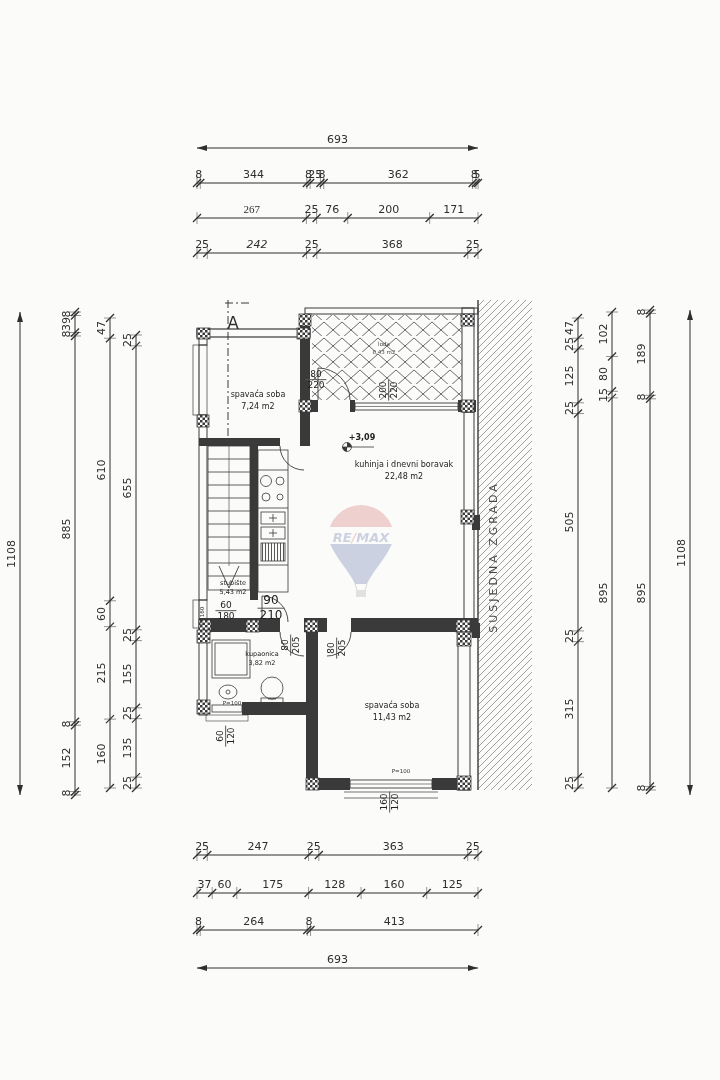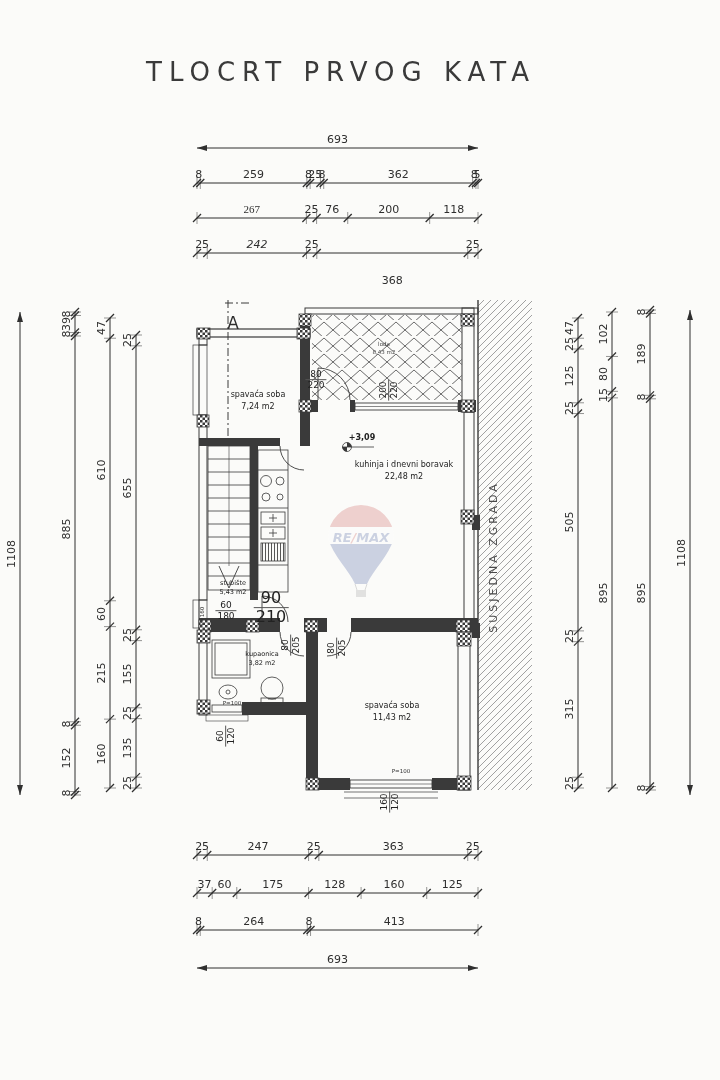--- a/index.html
+++ b/index.html
@@ -12,21 +12,21 @@
   .title{font-size:26px;letter-spacing:7px;color:#3a3a3a;}
   .dim{position:absolute;transform:translate(-50%,-50%);font-size:11px;color:#2e2e2e;line-height:1;}
   .dim.v{transform:translate(-50%,-50%) rotate(-90deg);}
   .room{text-align:center;font-size:8px;color:#222;line-height:1.5;}
   .room span{display:block;}
   .room.tiny{font-size:5.5px;line-height:1.4;color:#444;}
   .room.small{font-size:6.5px;line-height:1.4;}
   .frac{text-align:center;font-size:9px;line-height:1.15;color:#222;}
   .frac .ft{display:block;border-bottom:1px solid #555;padding:0 2px;}
   .frac .fb{display:block;padding:0 2px;}
-  .frac.big{font-size:16px;}
+  .frac.big{font-size:12px;}
   .rot{transform:translate(-50%,-50%) rotate(-90deg);}
   .pp{font-size:5.5px;color:#333;}
   .sectA{font-size:17px;color:#2f2f2f;}
   .neigh{font-size:11px;letter-spacing:3px;color:#4a4a4a;}
   .lvl{font-size:8px;font-weight:bold;color:#222;}
 </style>
 </head>
 <body>
 
 <div id="stage">
@@ -394,21 +394,20 @@
         <line x1="644" y1="786.5342960288808" x2="656" y2="786.5342960288808" stroke="#2f2f2f" stroke-width="0.5"></line>
         <line x1="646" y1="794" x2="654" y2="786" stroke="#2f2f2f" stroke-width="1.3"></line>
         <line x1="644" y1="790" x2="656" y2="790" stroke="#2f2f2f" stroke-width="0.5"></line>
         <line x1="690" y1="310" x2="690" y2="795" stroke="#2f2f2f" stroke-width="1"></line>
         <polygon points="690,310 687,320 693,320" fill="#2f2f2f"></polygon>
         <polygon points="690,795 693,785 687,785" fill="#2f2f2f"></polygon>
       </g>
 </svg>
 
 <div id="labels">
-  <div class="abs title" style="left:341px;top:72px;">TLOCRT PRVOG KATA</div>
 
   <div class="abs sectA" style="left:233px;top:323px;">A</div>
 
   <div class="abs neigh rot" style="left:493px;top:557px;">SUSJEDNA ZGRADA</div>
 
   <div class="abs lvl" style="left:362px;top:437px;">+3,09</div>
 
   <div class="abs room" style="left:258px;top:401px;">
     <span>spavaća soba</span>
         <span>7,24 m2</span>
@@ -465,36 +464,36 @@
   <div class="abs frac rot" style="left:226px;top:736px;">
     <span class="ft">60</span>
         <span class="fb">120</span>
   </div>
 
   <div class="abs pp" style="left:401px;top:771px;">P=100</div>
   <div class="abs pp" style="left:232px;top:703px;">P=100</div>
   <div class="abs pp rot" style="left:202px;top:616px;">P=160</div>
 <div class="dim" style="left: 337.5px; top: 139px;">693</div>
       <div class="dim" style="left: 198.646px; top: 174px;">8</div>
-      <div class="dim" style="left: 253.57px; top: 174px;">259</div>
+      <div class="dim" style="left: 253.57px; top: 174px;">344</div>
       <div class="dim" style="left: 308.495px; top: 174px;">8</div>
       <div class="dim" style="left: 315.283px; top: 174px;">25</div>
       <div class="dim" style="left: 322.072px; top: 174px;">8</div>
       <div class="dim" style="left: 398.184px; top: 174px;">362</div>
       <div class="dim" style="left: 474.297px; top: 174px;">8</div>
       <div class="dim" style="left: 476.971px; top: 174px;">5</div>
       <div class="dim" style="left: 251.684px; top: 209px; font-family: Liberation Serif, serif;">267</div>
       <div class="dim" style="left: 311.489px; top: 209px;">25</div>
       <div class="dim" style="left: 332.175px; top: 209px;">76</div>
       <div class="dim" style="left: 388.703px; top: 209px;">200</div>
-      <div class="dim" style="left: 453.832px; top: 209px;">118</div>
+      <div class="dim" style="left: 453.832px; top: 209px;">171</div>
       <div class="dim" style="left: 202.128px; top: 244px;">25</div>
       <div class="dim" style="left: 256.892px; top: 244px; font-style: italic;">242</div>
       <div class="dim" style="left: 311.656px; top: 244px;">25</div>
-      <div class="dim" style="left: 392.264px; top: 244px; margin-top: 36px;">368</div>
+      <div class="dim" style="left: 392.264px; top: 244px;">368</div>
       <div class="dim" style="left: 472.872px; top: 244px;">25</div>
       <div class="dim" style="left: 202.128px; top: 846px;">25</div>
       <div class="dim" style="left: 257.918px; top: 846px;">247</div>
       <div class="dim" style="left: 313.707px; top: 846px;">25</div>
       <div class="dim" style="left: 393.29px; top: 846px;">363</div>
       <div class="dim" style="left: 472.872px; top: 846px;">25</div>
       <div class="dim" style="left: 204.589px; top: 884px; text-align: center;">37</div>
       <div class="dim" style="left: 224.485px; top: 884px;">60</div>
       <div class="dim" style="left: 272.685px; top: 884px;">175</div>
       <div class="dim" style="left: 334.834px; top: 884px;">128</div>

